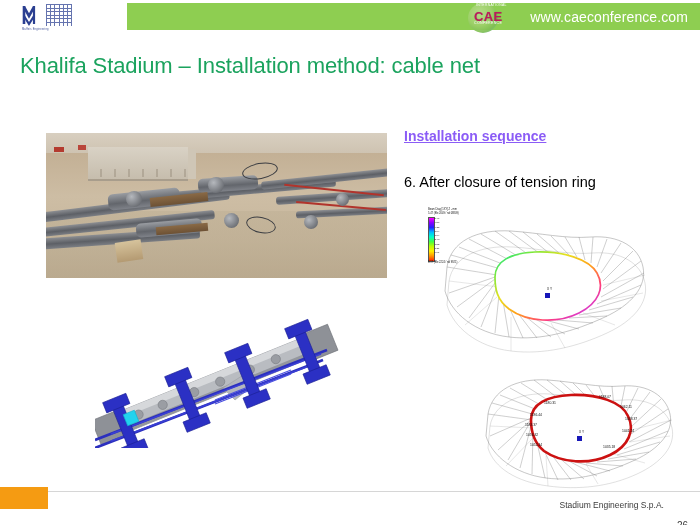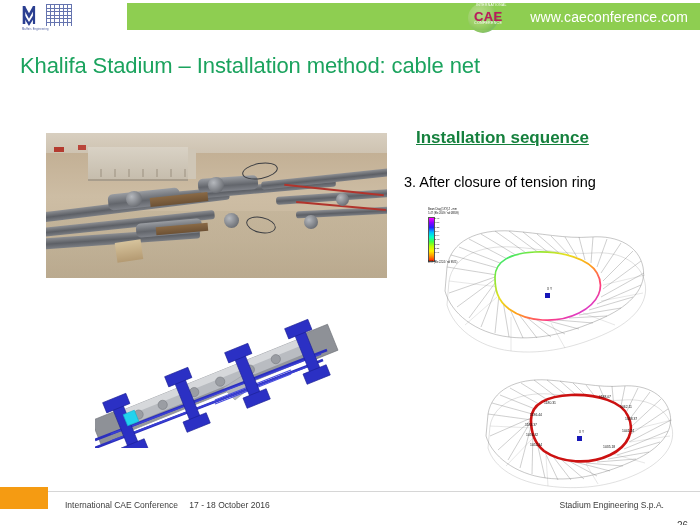--- a/index.html
+++ b/index.html
@@ -61,22 +61,22 @@
   
   .slide-title{
     position:absolute;left:20px;top:53px;
     color:#1BA35E;font-size:22px;font-weight:400;white-space:nowrap;
     letter-spacing:-.1px;
   }
 
   
   .seq-heading{
     position:absolute;left:404px;top:128px;
-    color:#15803d;font-size:17px;font-weight:bold;
-    text-decoration:underline;white-space:nowrap;margin-left:12px;
+    color:#8b5cf6;font-size:14px;font-weight:bold;
+    text-decoration:underline;white-space:nowrap;
   }
   .seq-step{
     position:absolute;left:404px;top:174px;
     color:#000;font-size:14.5px;white-space:nowrap;
   }
 
   
   .photo{
     position:absolute;left:46px;top:133px;width:341px;height:145px;
     overflow:hidden;background:#c9b79a;
@@ -454,24 +454,20 @@
         <text x="155" y="62">1048.37</text>
         <text x="152" y="74">1041.24</text>
         <text x="133" y="90">1035.18</text>
       </g>
       <rect x="107" y="78" width="5" height="5" fill="#1717b8"></rect>
       <text x="109" y="75" font-size="3.2" fill="#111" font-family="Liberation Sans, sans-serif">X  Y</text>
     </svg>
   </div>
 
   <div class="seq-heading">Installation sequence</div>
-  <div class="seq-step">3. After closure of tension ring</div>
+  <div class="seq-step">6. After closure of tension ring</div>
 
   <div class="footer-rule"></div>
   <div class="footer-orange"></div>
-  <div class="footer-left">
-    <span>International CAE Conference</span>
-    <span class="fdate">17 - 18 October 2016</span>
-  </div>
   <div class="footer-right">Stadium Engineering S.p.A.</div>
   <div class="footer-page">26</div>
 
 </div>
 
 </body></html>

